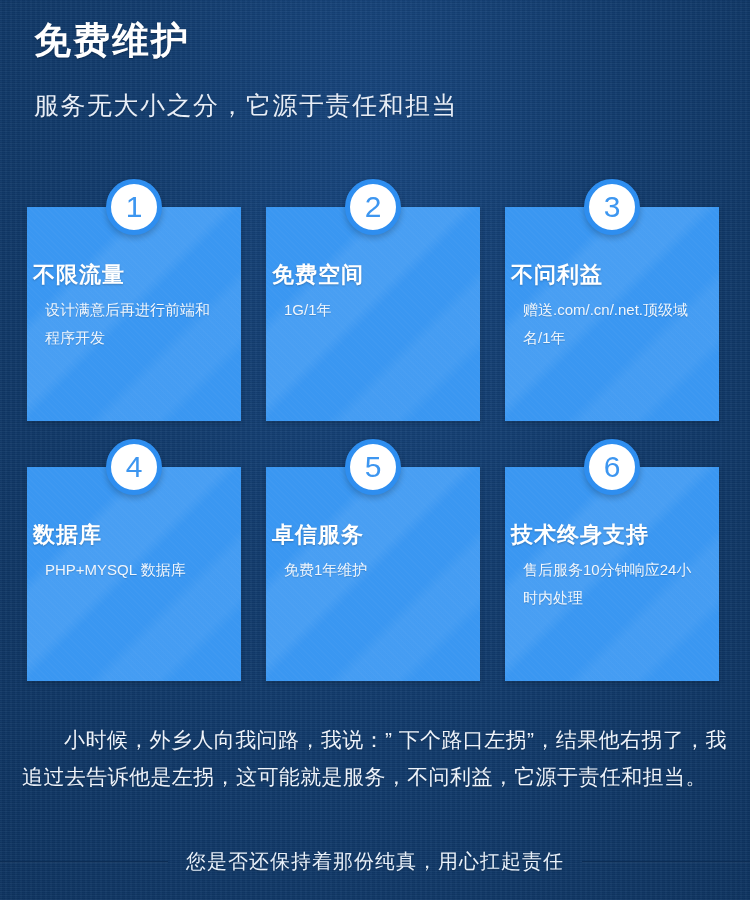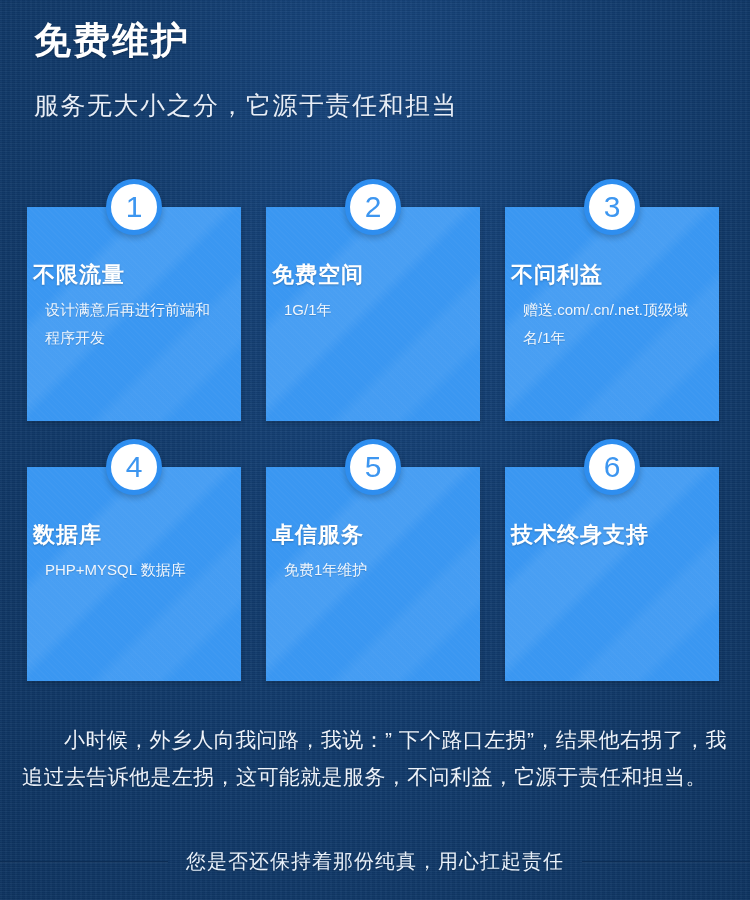--- a/index.html
+++ b/index.html
@@ -249,20 +249,21 @@
       <div class="card-desc">免费1年维护</div>
     </div>
   </div>
 
   <div class="card">
     <div class="badge">
       <span class="badge-num">6</span>
     </div>
     <div class="card-body">
       <div class="card-title">技术终身支持</div>
+      <div class="card-desc">售后服务10分钟响应24小时内处理</div>
     </div>
   </div>
 
 </div>
 
 <div class="story">小时候，外乡人向我问路，我说：” 下个路口左拐”，结果他右拐了，我追过去告诉他是左拐，这可能就是服务，不问利益，它源于责任和担当。</div>
 
 <div class="footer">
   <div class="footer-rule"></div>
   <div class="footer-text">您是否还保持着那份纯真，用心扛起责任</div>

